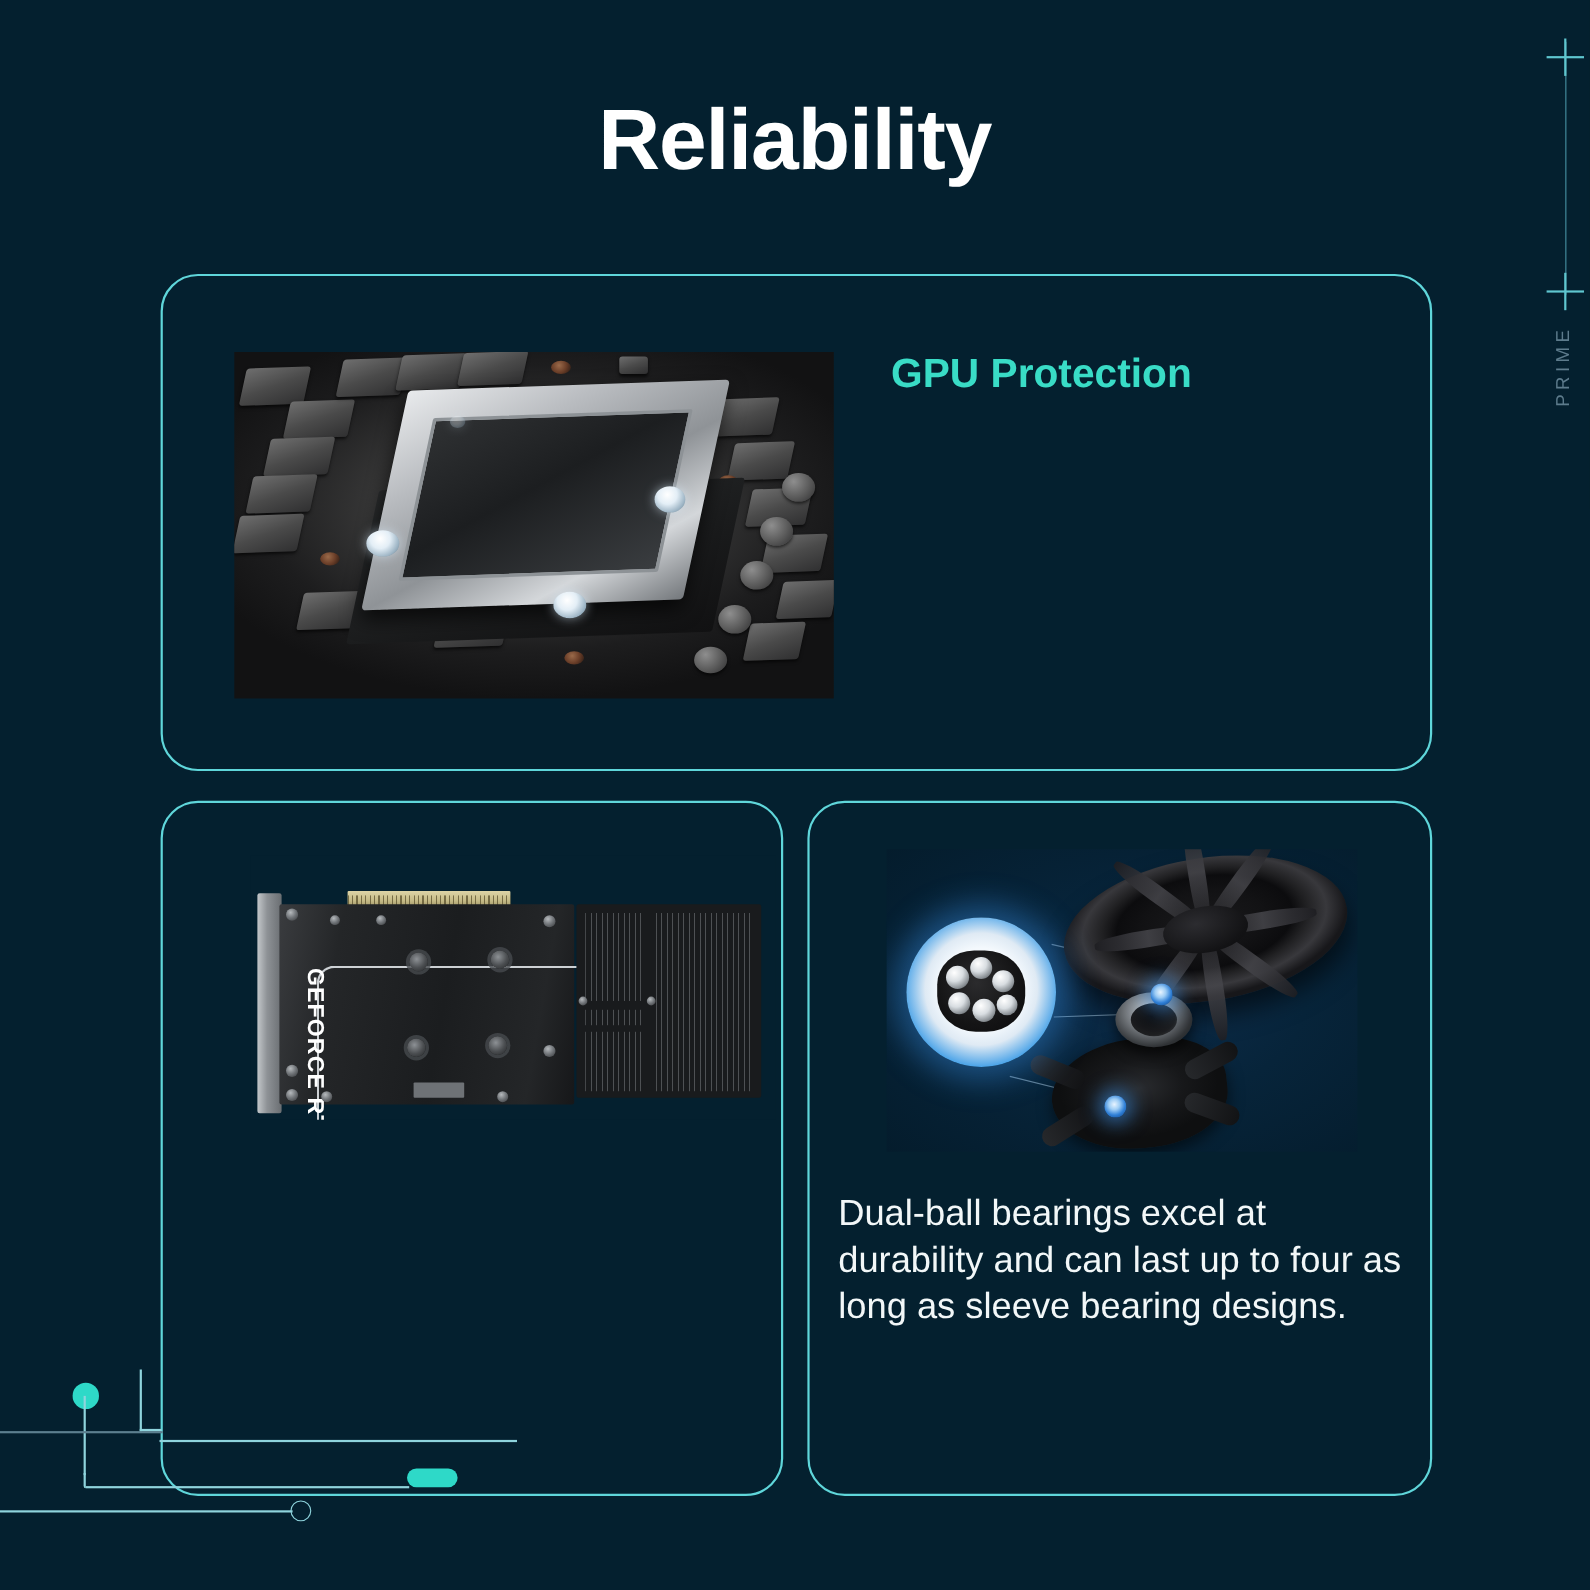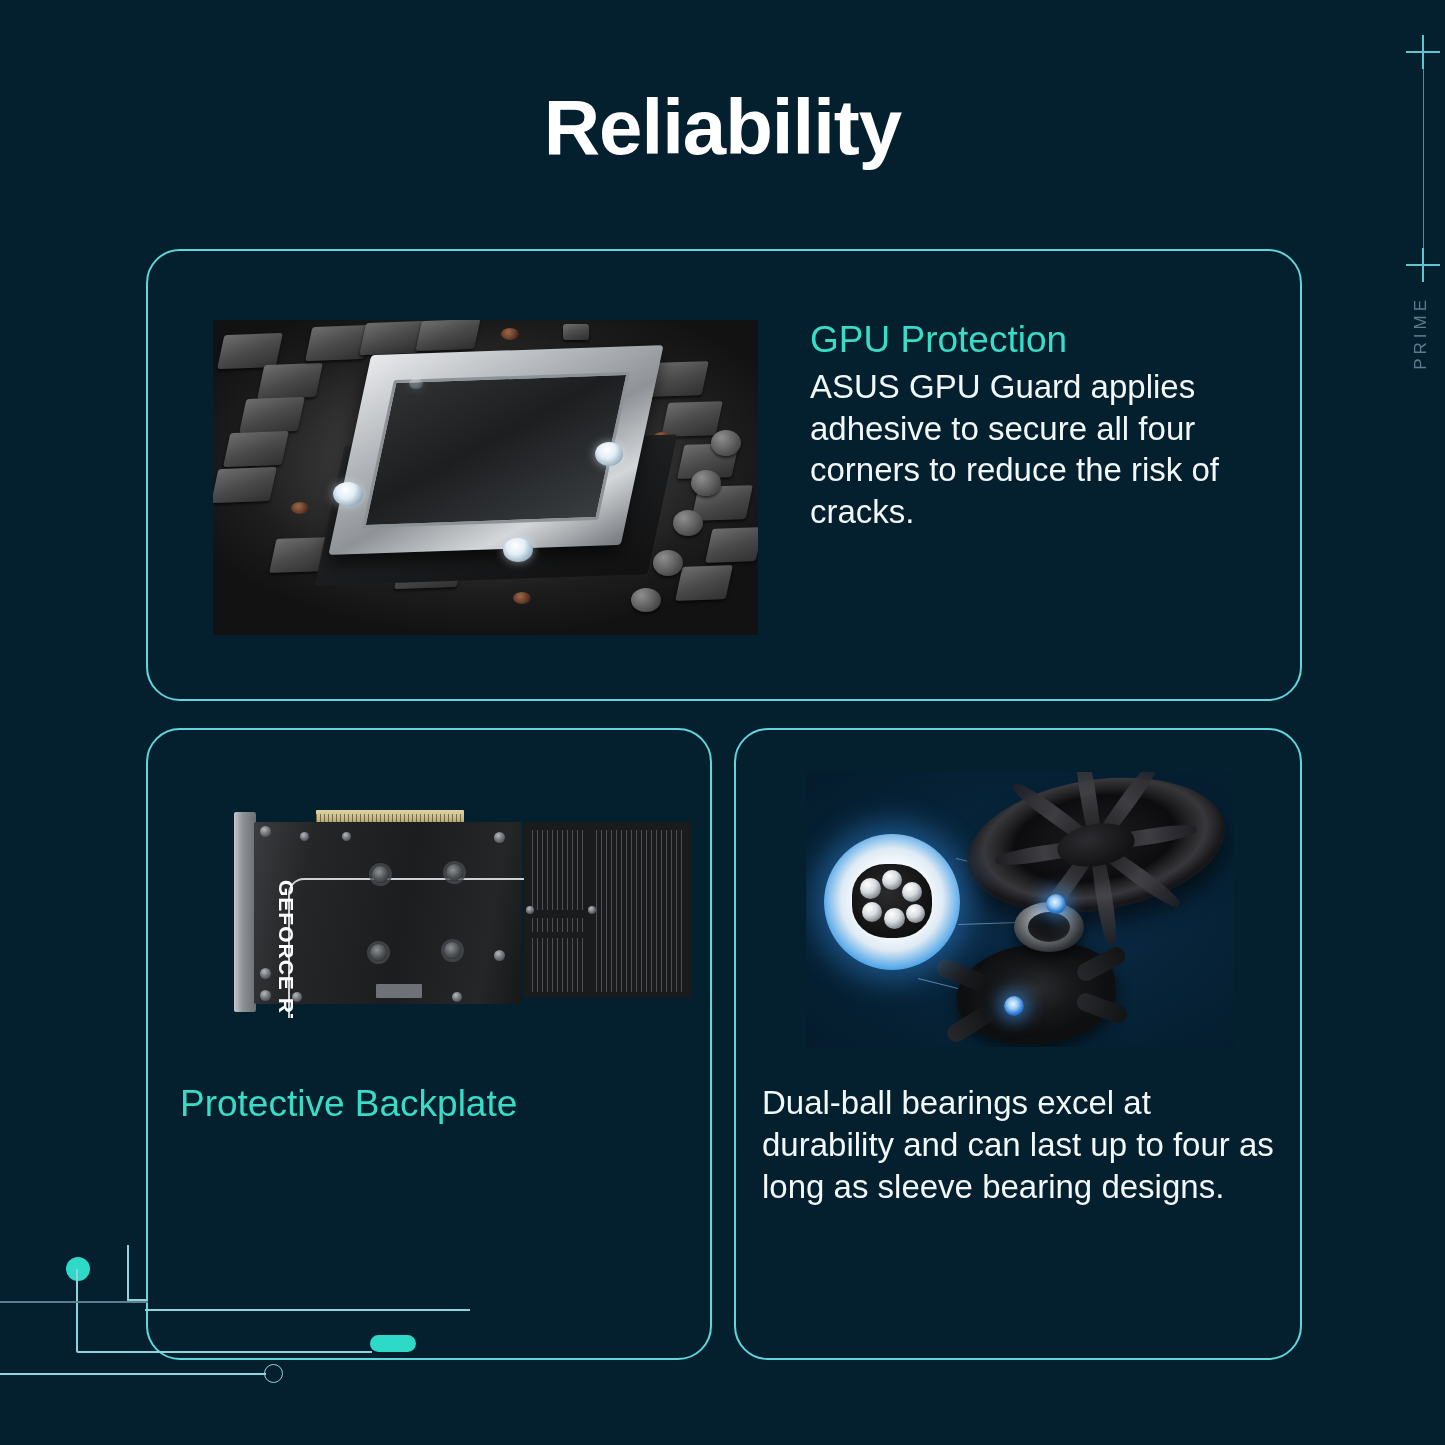--- a/index.html
+++ b/index.html
@@ -36,21 +36,21 @@
     border: 2px solid #5fd6da;
     border-radius: 34px;
     box-sizing: border-box;
   }
   #card-gpu-protection { left: 146px; top: 249px; width: 1156px; height: 452px; }
   #card-backplate      { left: 146px; top: 728px; width: 566px;  height: 632px; }
   #card-bearings       { left: 734px; top: 728px; width: 568px;  height: 632px; }
 
   .heading {
     color: #39dcc6;
-    font-weight: normal;
+    font-weight: bold;
     font-size: 37px;
     line-height: 1.18;
     margin: 0 0 4px 0;
   }
   .body-copy {
     color: #f2f7f8;
     font-size: 33px;
     line-height: 1.27;
     margin: 0;
   }
@@ -410,21 +410,20 @@
     </div>
 
     <div class="adhesive" style="left:120px; top:162px; width:30px; height:24px;"></div>
     <div class="adhesive" style="left:382px; top:122px; width:28px; height:24px;"></div>
     <div class="adhesive" style="left:290px; top:218px; width:30px; height:24px;"></div>
     <div class="adhesive" style="left:196px; top:58px;  width:14px; height:11px; opacity:.35;"></div>
   </div>
 
   <div id="gpu-text-col">
     <h2 class="heading">GPU Protection</h2>
-    <p class="body-copy">ASUS GPU Guard applies adhesive to secure all four corners to reduce the risk of cracks.</p>
   </div>
 
   <div class="card" id="card-backplate"></div>
 
   <div class="photo" id="photo-backplate">
     <div id="bp-bracket"></div>
 
     <div id="bp-pcie">
       <div id="bp-pcie-teeth"></div>
     </div>
@@ -455,21 +454,20 @@
       <div class="vent-grid" style="left:8px;   top:8px;  width:54px;  height:80px;"></div>
       <div class="vent-grid" style="left:8px;   top:96px; width:54px;  height:14px;"></div>
       <div class="vent-grid" style="left:8px;   top:116px;width:54px;  height:54px;"></div>
       <div class="vent-grid" style="left:72px;  top:8px;  width:88px;  height:162px;"></div>
       <div class="bp-screw" style="left:64px; top:84px; width:8px; height:8px;"></div>
       <div class="bp-screw" style="left:2px;  top:84px; width:8px; height:8px;"></div>
     </div>
   </div>
 
   <div id="backplate-text-col">
-    <h2 class="heading">Protective Backplate</h2>
   </div>
 
   <div class="card" id="card-bearings"></div>
 
   <div class="photo" id="photo-bearings">
 
     <div class="leader-line" style="left:150px; top:86px;  width:92px;  transform:rotate(13deg);"></div>
     <div class="leader-line" style="left:152px; top:152px; width:86px;  transform:rotate(-2deg);"></div>
     <div class="leader-line" style="left:112px; top:206px; width:120px; transform:rotate(14deg);"></div>
 

